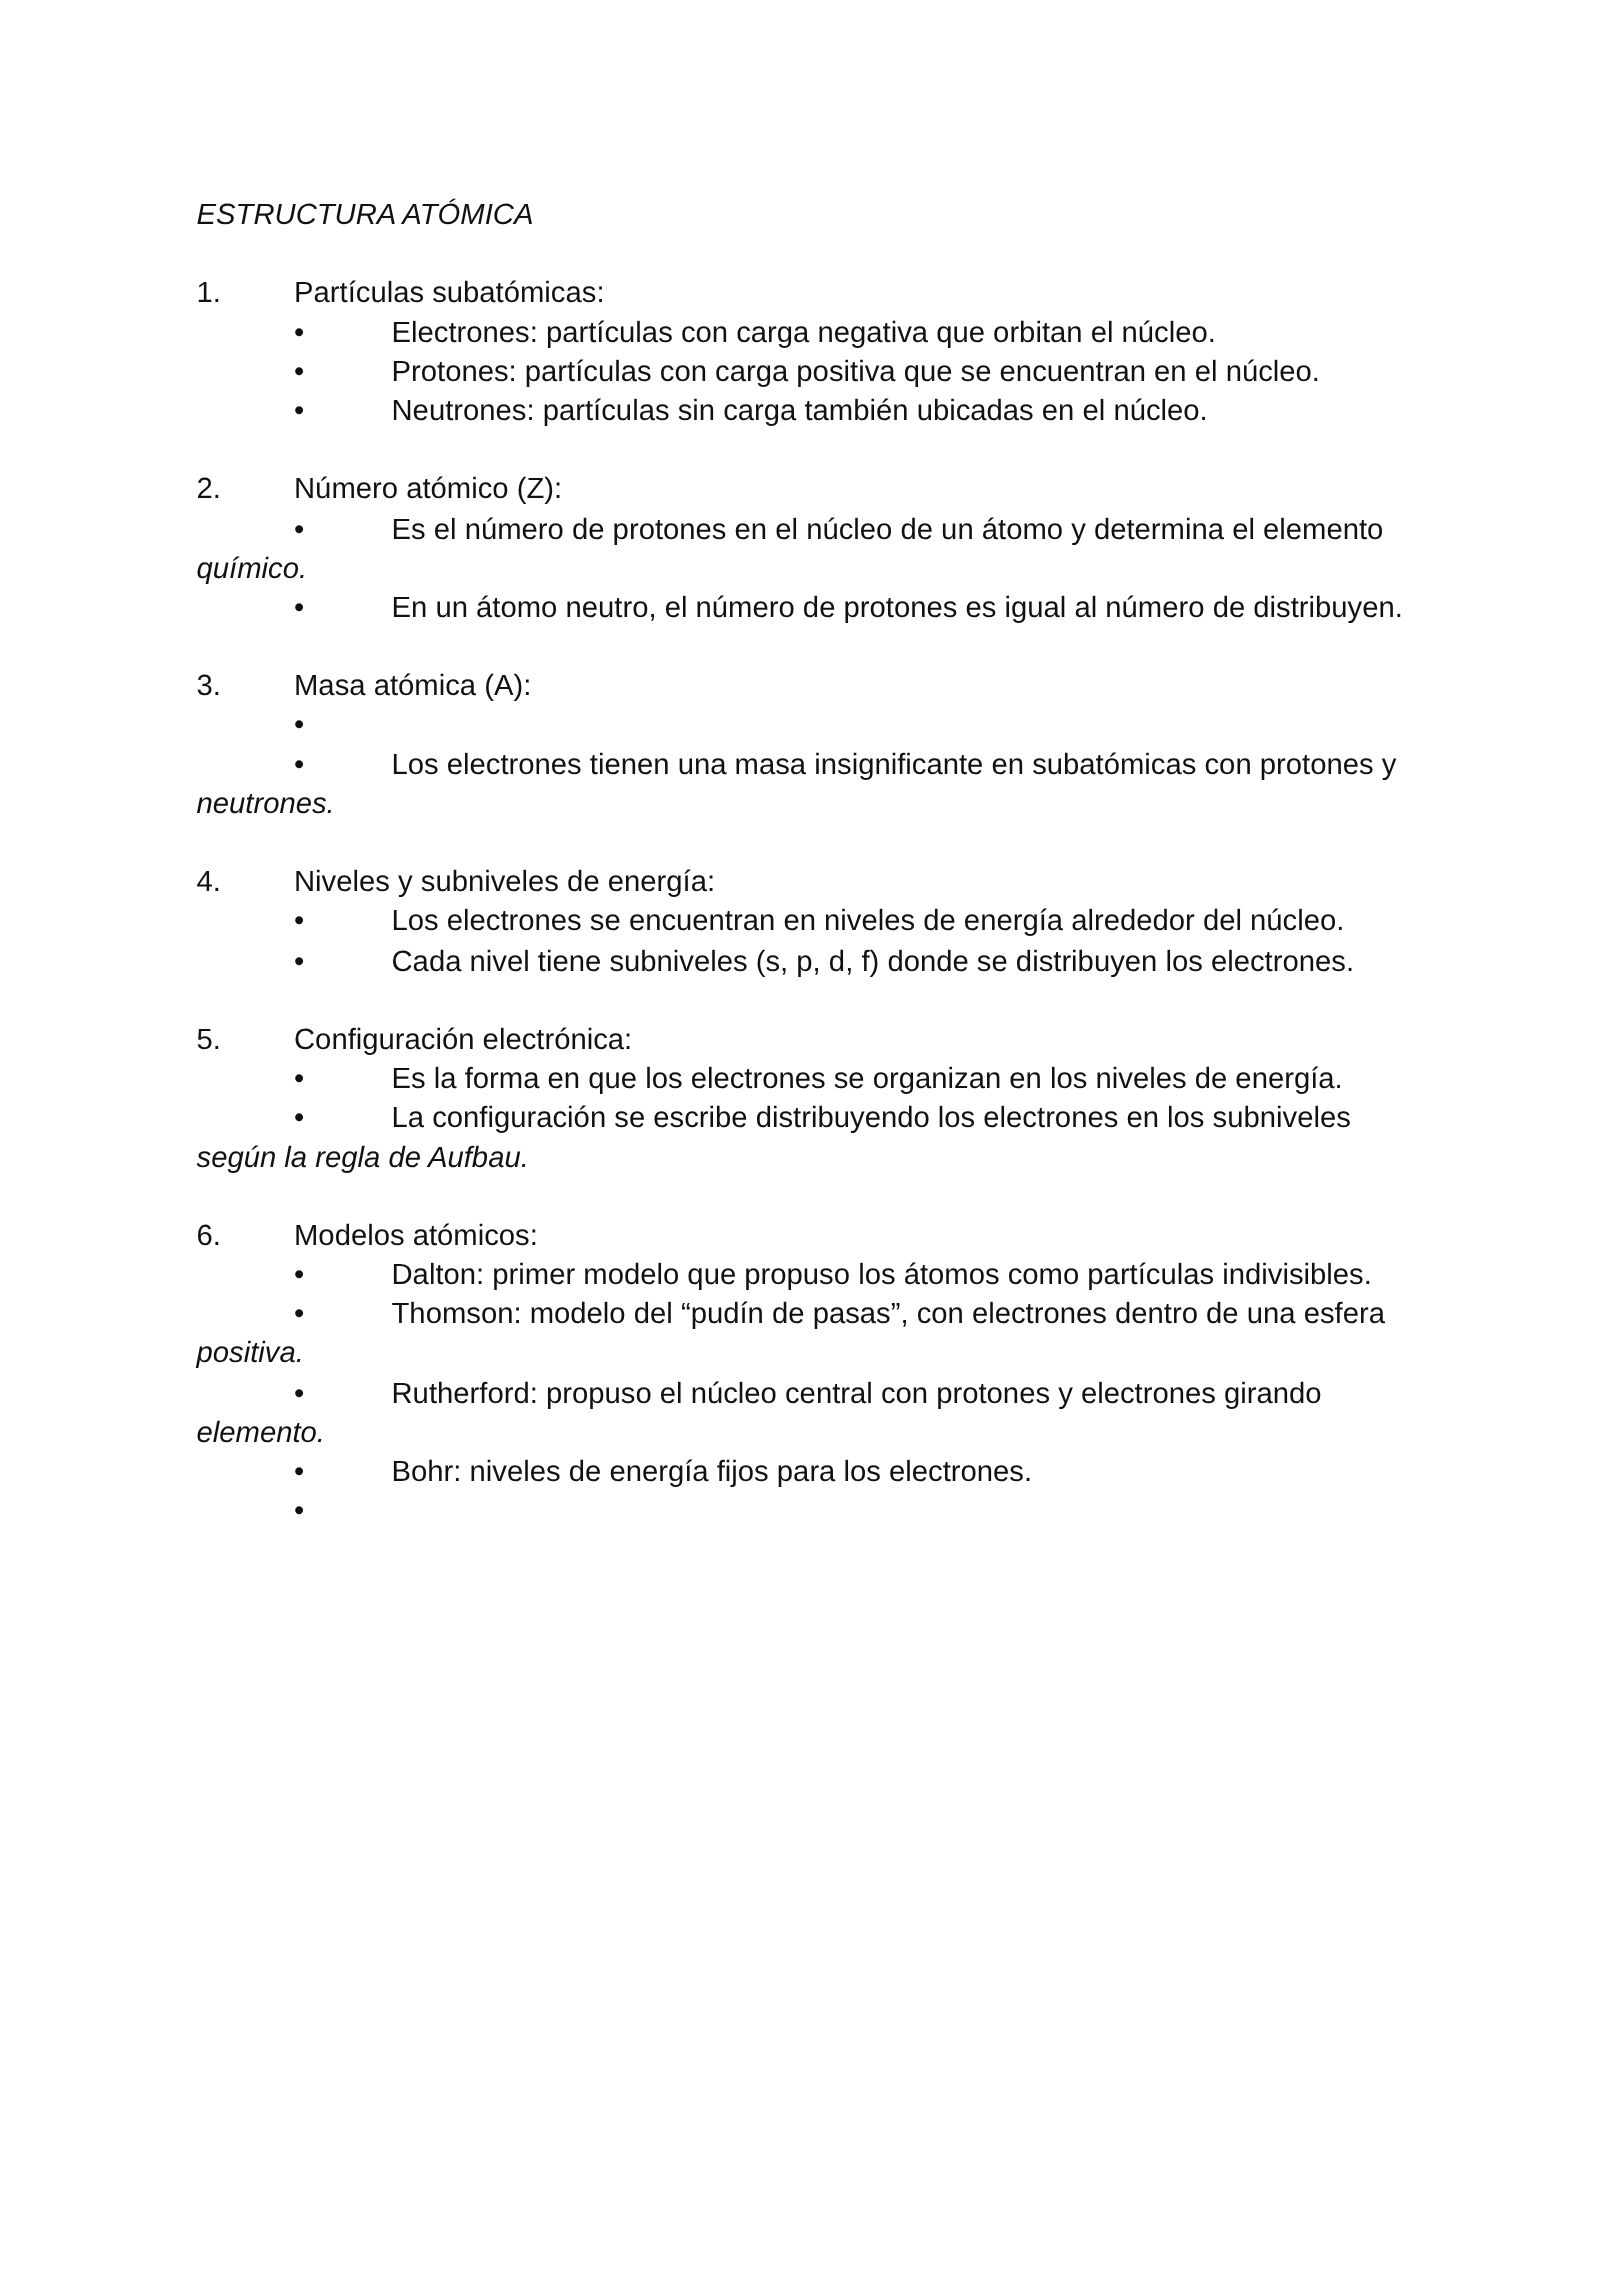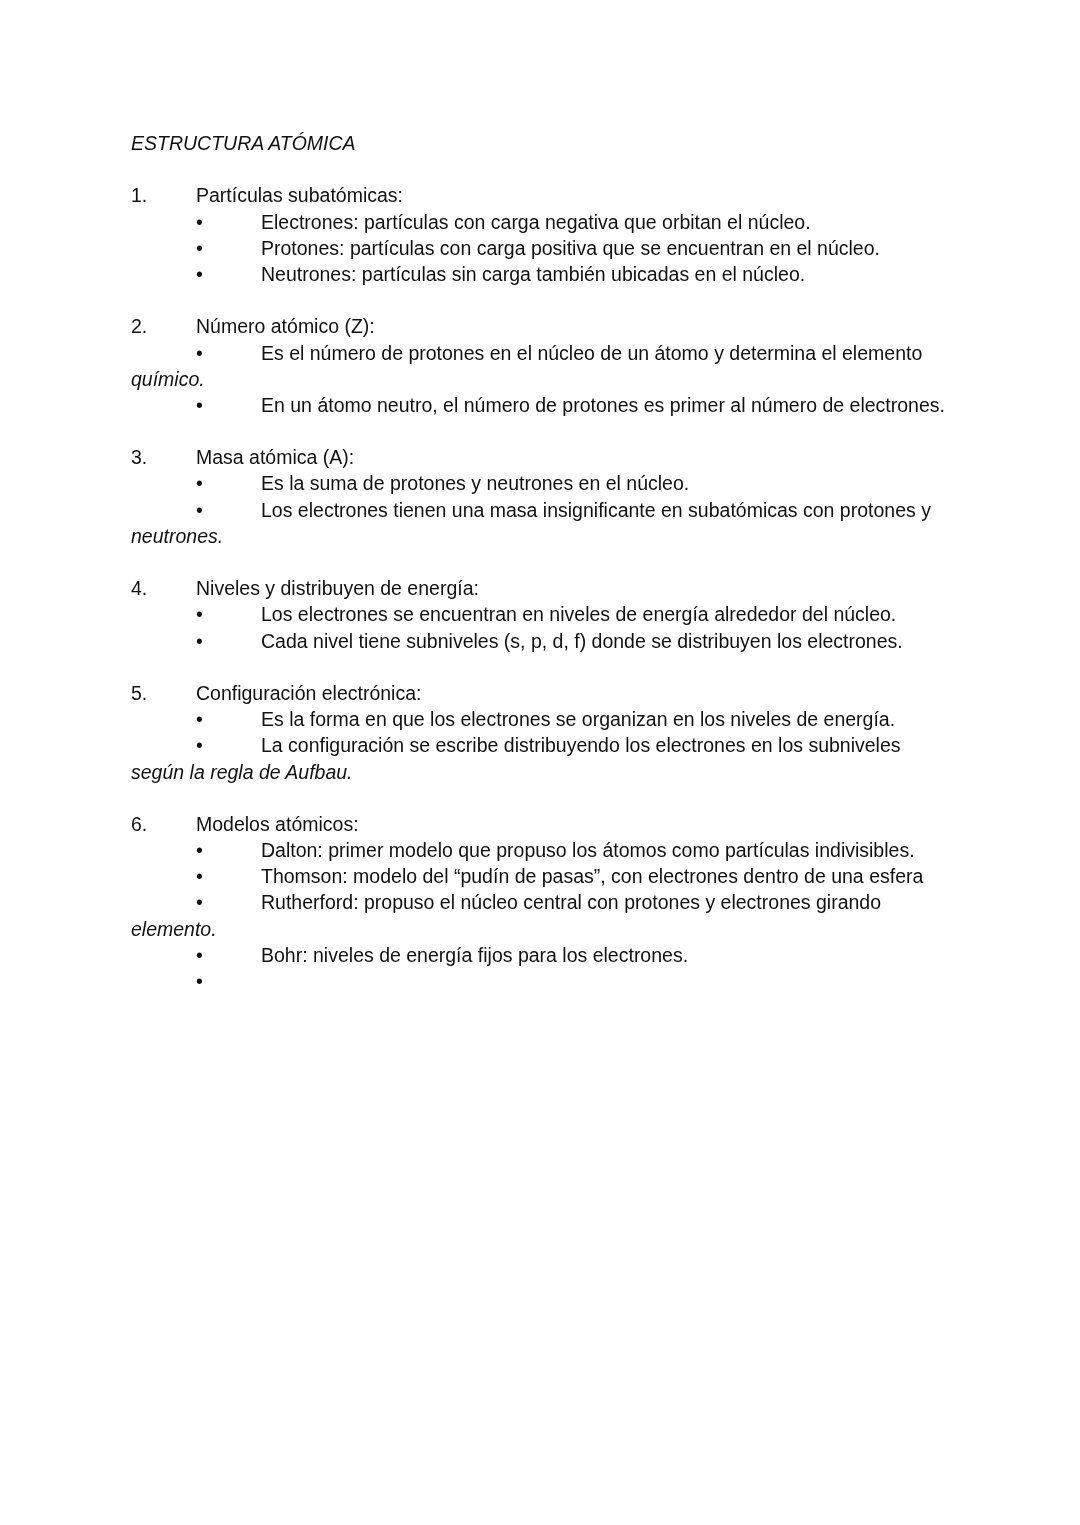--- a/index.html
+++ b/index.html
@@ -47,42 +47,41 @@
       </div>
       <div class="line">
         <span class="bullet">•</span>
         <span class="btext">Es el número de protones en el núcleo de un átomo y determina el elemento</span>
       </div>
       <div class="line">
         <span class="cont">químico.</span>
       </div>
       <div class="line">
         <span class="bullet">•</span>
-        <span class="btext">En un átomo neutro, el número de protones es primer al número de electrones.</span>
+        <span class="btext">En un átomo neutro, el número de protones es igual al número de distribuyen.</span>
       </div>
       <div class="blank"></div>
       <div class="line">
         <span class="num">3.</span>
         <span class="sec-title">Masa atómica (A):</span>
       </div>
       <div class="line">
         <span class="bullet">•</span>
-        <span class="btext">Es la suma de protones y neutrones en el núcleo.</span>
       </div>
       <div class="line">
         <span class="bullet">•</span>
         <span class="btext">Los electrones tienen una masa insignificante en subatómicas con protones y</span>
       </div>
       <div class="line">
         <span class="cont">neutrones.</span>
       </div>
       <div class="blank"></div>
       <div class="line">
         <span class="num">4.</span>
-        <span class="sec-title">Niveles y distribuyen de energía:</span>
+        <span class="sec-title">Niveles y subniveles de energía:</span>
       </div>
       <div class="line">
         <span class="bullet">•</span>
         <span class="btext">Los electrones se encuentran en niveles de energía alrededor del núcleo.</span>
       </div>
       <div class="line">
         <span class="bullet">•</span>
         <span class="btext">Cada nivel tiene subniveles (s, p, d, f) donde se distribuyen los electrones.</span>
       </div>
       <div class="blank"></div>
@@ -108,20 +107,23 @@
       </div>
       <div class="line">
         <span class="bullet">•</span>
         <span class="btext">Dalton: primer modelo que propuso los átomos como partículas indivisibles.</span>
       </div>
       <div class="line">
         <span class="bullet">•</span>
         <span class="btext">Thomson: modelo del “pudín de pasas”, con electrones dentro de una esfera</span>
       </div>
       <div class="line">
+        <span class="cont">positiva.</span>
+      </div>
+      <div class="line">
         <span class="bullet">•</span>
         <span class="btext">Rutherford: propuso el núcleo central con protones y electrones girando</span>
       </div>
       <div class="line">
         <span class="cont">elemento.</span>
       </div>
       <div class="line">
         <span class="bullet">•</span>
         <span class="btext">Bohr: niveles de energía fijos para los electrones.</span>
       </div>

